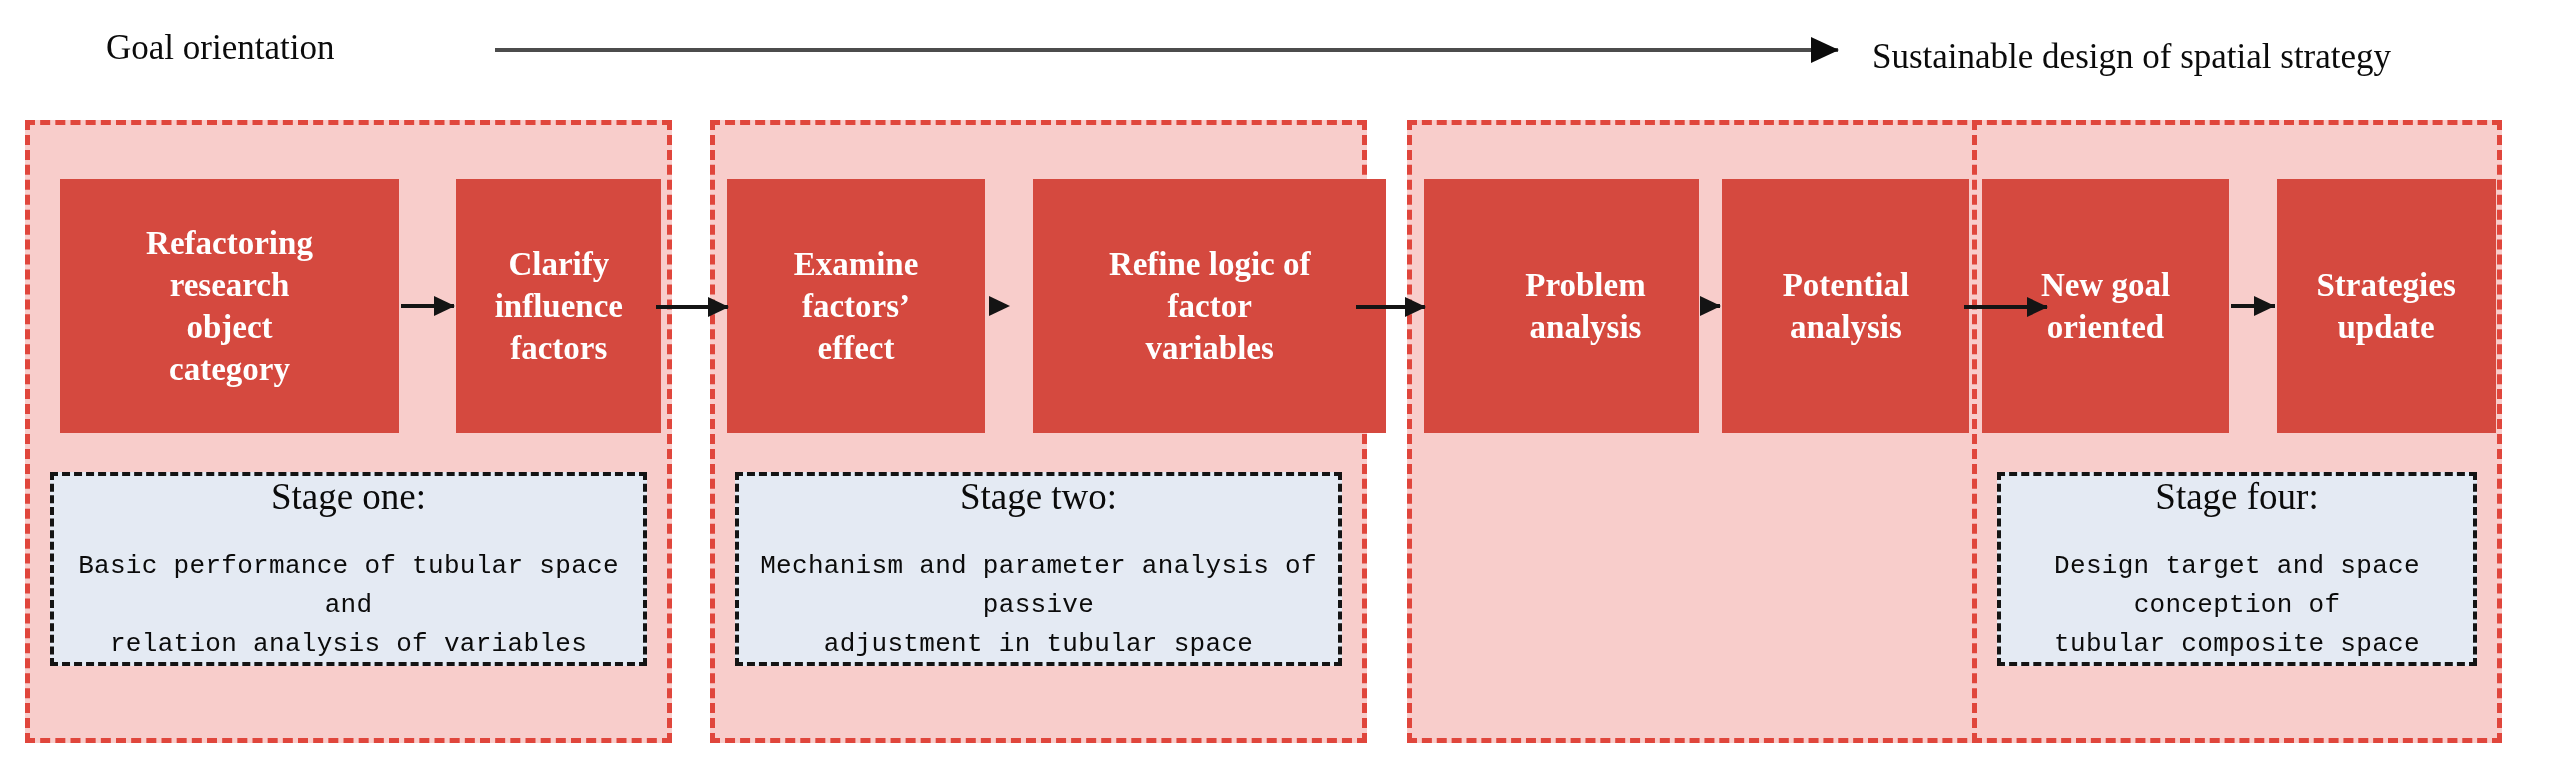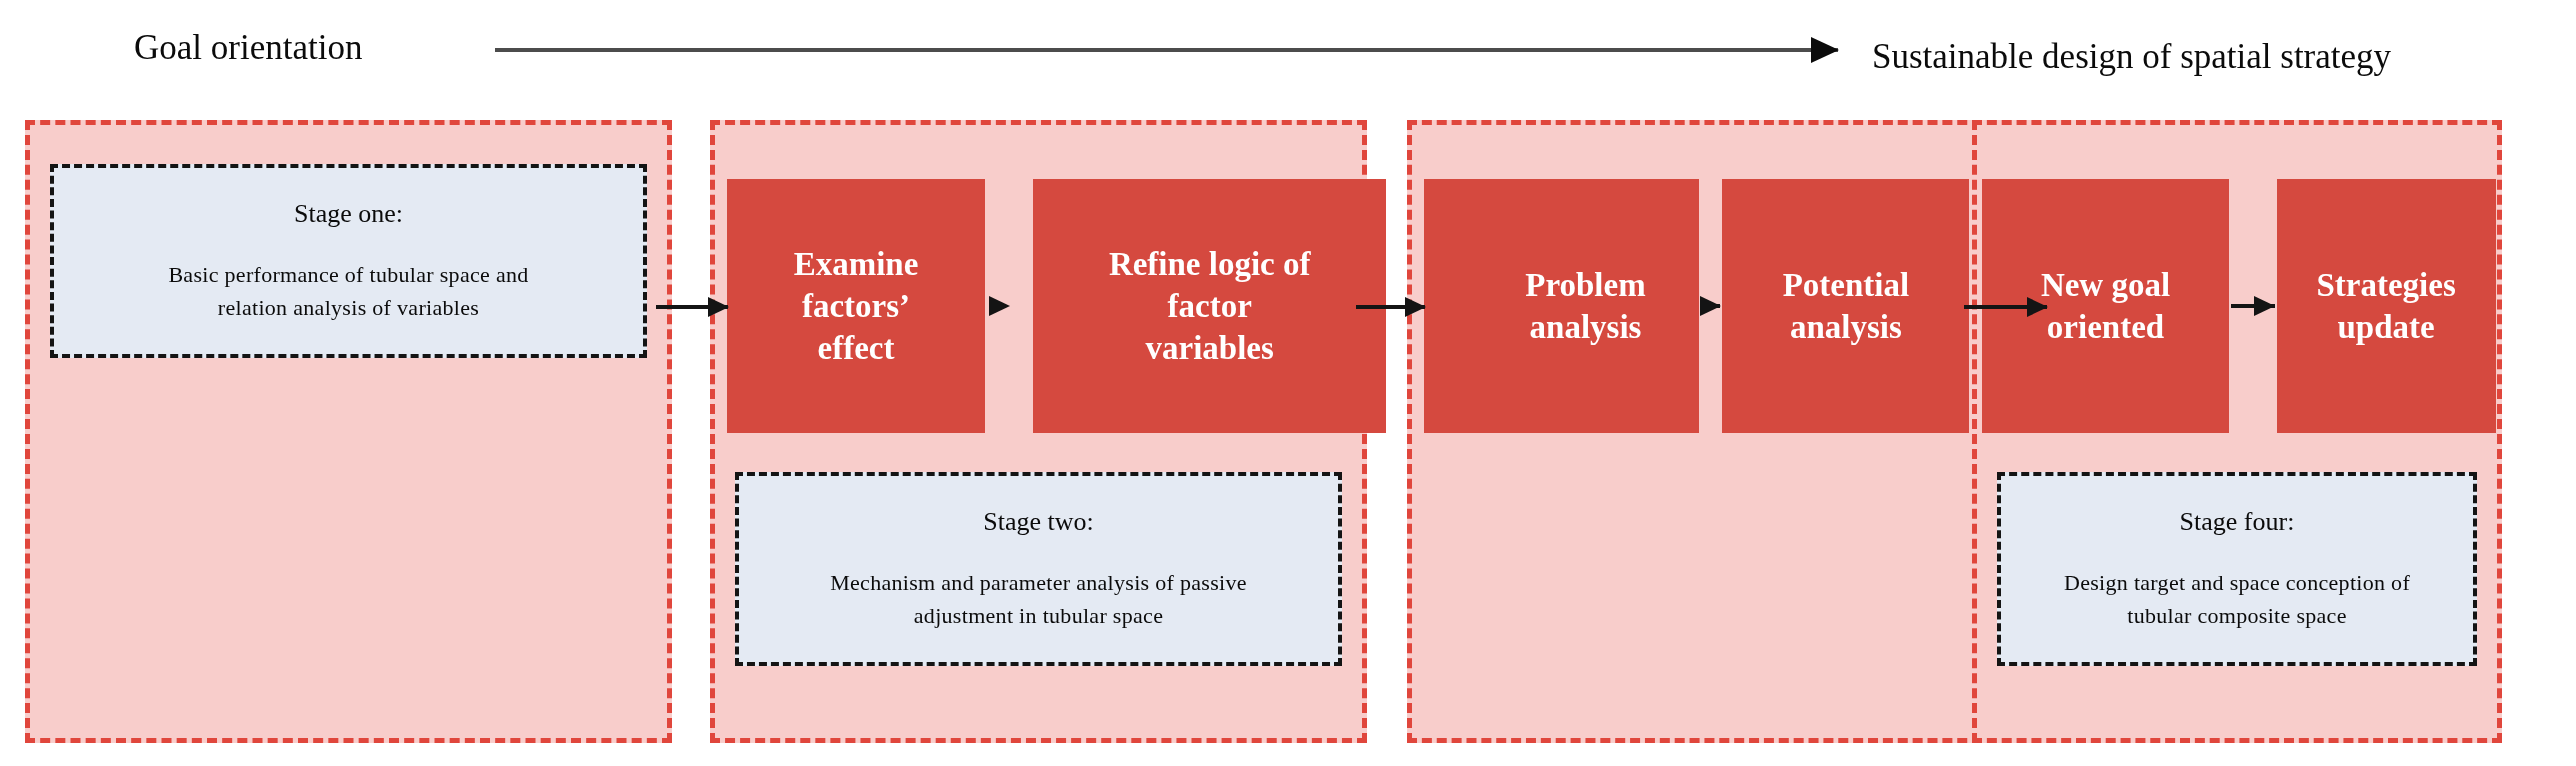--- a/index.html
+++ b/index.html
@@ -4,21 +4,21 @@
 <style>
   html,body{margin:0;padding:0;}
   body{
     width:2576px;height:766px;background:#ffffff;
     font-family:"Liberation Serif","DejaVu Serif",serif;
     position:relative;overflow:hidden;color:#111;
   }
   
   .header{position:relative;width:100%;height:120px;}
   .top-label{position:absolute;font-size:35px;color:#0b0b0b;white-space:nowrap;}
-  .label-left{left:134px;top:28px;}
+  .label-left{left:106px;top:28px;}
   .label-right{left:1872px;top:37px;}
   .goal-arrow{position:absolute;left:495px;top:48px;width:1343px;height:3.5px;background:#4c4c4c;}
   .goal-arrow::after{
     content:"";position:absolute;right:-1.4px;top:50%;transform:translateY(-50%);
     width:0;height:0;border-left:28px solid #0b0b0b;
     border-top:13.4px solid transparent;border-bottom:13.4px solid transparent;
   }
   
   .flow{position:relative;width:100%;height:646px;}
   .stage{
@@ -54,37 +54,49 @@
   .c1{left:656px;width:72px;}
   .c2{left:1356px;width:69px;}
   .c3{left:1964px;width:83px;}
   
   .summary{
     margin:39px auto 0;width:calc(100% - 40px);height:194px;box-sizing:border-box;
     background:#e4eaf3;border:4.2px dashed #141414;
     display:flex;flex-direction:column;align-items:center;justify-content:center;
     text-align:center;
   }
-  .stage-title{font-size:26px;color:#0b0b0b;margin-bottom:29px;}
-  .stage-desc{font-size:22px;color:#0b0b0b;line-height:1.5;letter-spacing:0.3px;white-space:pre-line;}
+  .stage-title{font-size:37px;color:#0b0b0b;margin-bottom:29px;}
+  .stage-desc{font-size:26px;color:#0b0b0b;line-height:1.5;letter-spacing:0.3px;white-space:pre-line;font-family:Liberation Mono, monospace;}
 </style>
 </head>
 <body>
 
 <div>
 
   <div class="header">
     <span class="top-label label-left">Goal orientation</span>
     <div class="goal-arrow"></div>
     <span class="top-label label-right">Sustainable design of spatial strategy</span>
   </div>
 
   <div class="flow">
 
     <div class="stage s1">
+      <div class="row">
+        <div class="redbox boxA">Refactoring
+research
+object
+category</div>
+        <div class="arrowcell">
+          <div class="harrow"></div>
+        </div>
+        <div class="redbox boxB">Clarify
+influence
+factors</div>
+      </div>
       <div class="summary">
         <div class="stage-title">Stage one:</div>
         <div class="stage-desc">Basic performance of tubular space and
 relation analysis of  variables</div>
       </div>
     </div>
 
     <div class="stage s2">
       <div class="row">
         <div class="redbox boxA">Examine

